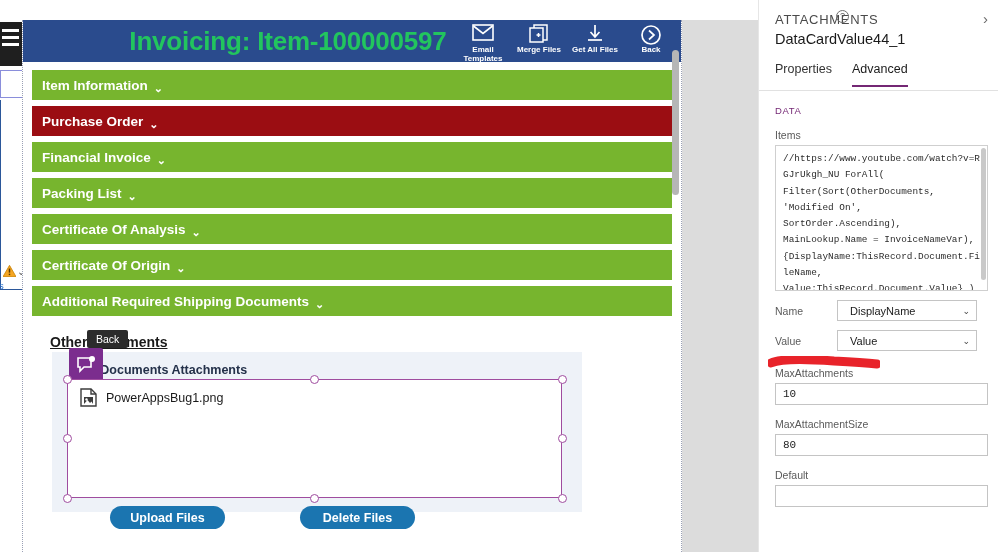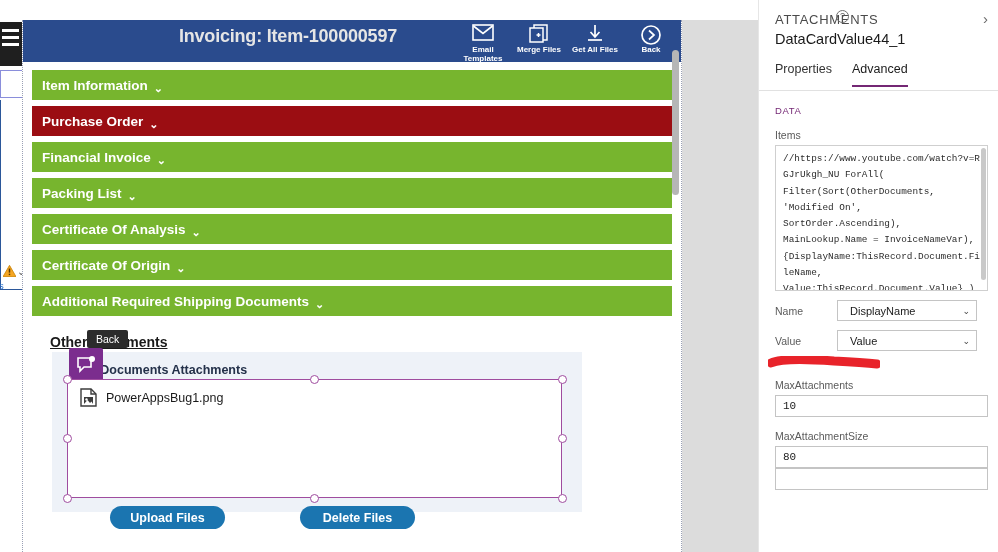--- a/index.html
+++ b/index.html
@@ -34,21 +34,21 @@
   .canvas-wrap { position:absolute; left:22px; top:20px; width:736px; height:532px;
                  background:#dcdcdc; overflow:hidden; }
   .canvas-dots { position:absolute; left:0; top:0; width:660px; height:532px;
                  background:#ffffff;
                  border-left:1px dotted #9aa0b5; border-right:1px dotted #9aa0b5; }
 
   
   .app-header { position:absolute; left:1px; top:0; width:658px; height:42px;
                 background:#2a4b8d; }
   .app-title { position:absolute; left:100px; top:6px; width:330px; text-align:center;
-               color:#e5e5e5; font-size:18px; font-weight:bold; letter-spacing:-0.2px; }
+               color:#22c55e; font-size:26px; font-weight:bold; letter-spacing:-0.2px; }
   .hdr-icons { position:absolute; right:2px; top:1px; height:42px;
                display:flex; align-items:center; }
   .hdr-btn { width:56px; height:42px; position:relative; text-align:center;
              color:#ffffff; cursor:pointer; }
   .hdr-btn .glyph { display:block; height:24px; padding-top:3px; }
   .hdr-btn .cap { display:block; font-size:8px; font-weight:bold; line-height:9px; }
 
   
   .acc { position:absolute; left:10px; width:640px; height:30px;
          display:flex; align-items:center; padding-left:10px; color:#ffffff;
@@ -313,26 +313,27 @@
     </div>
 
     <div class="row">
       <span class="rl">Value</span>
       <span class="select">
         <span>Value</span>
         <span class="chev">⌄</span>
       </span>
     </div>
 
-    <div class="fld-label" style="margin-top:28px">MaxAttachments</div>
+    <div class="fld-label" style="margin-top:16px">MaxAttachments</div>
     <div class="text-input">10</div>
 
     <div class="fld-label">MaxAttachmentSize</div>
     <div class="text-input">80</div>
 
+    <div class="fld-label">Default</div>
     <div class="text-input"></div>
 
   </div>
 
   <svg class="redmark" viewBox="0 0 112 13">
     <path d="M3 7 C14 2, 40 3, 66 5 C86 6, 100 7, 109 8" stroke="#e8232a" stroke-width="9" stroke-linecap="round" fill="none"></path>
   </svg>
 
 </div>
 

